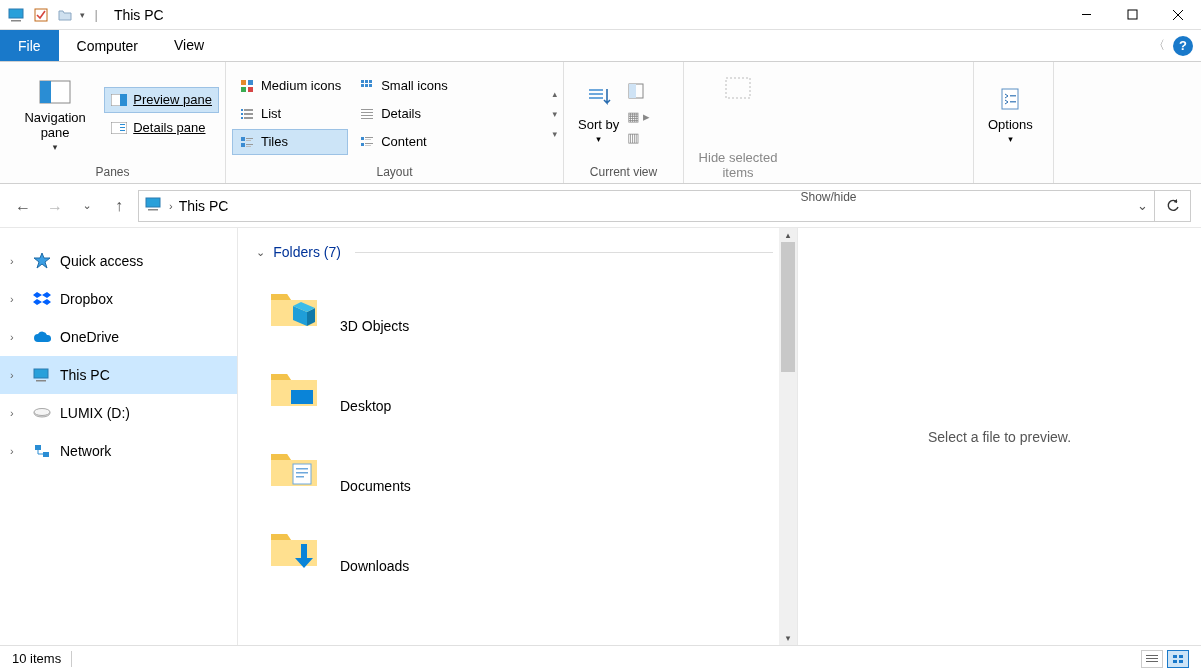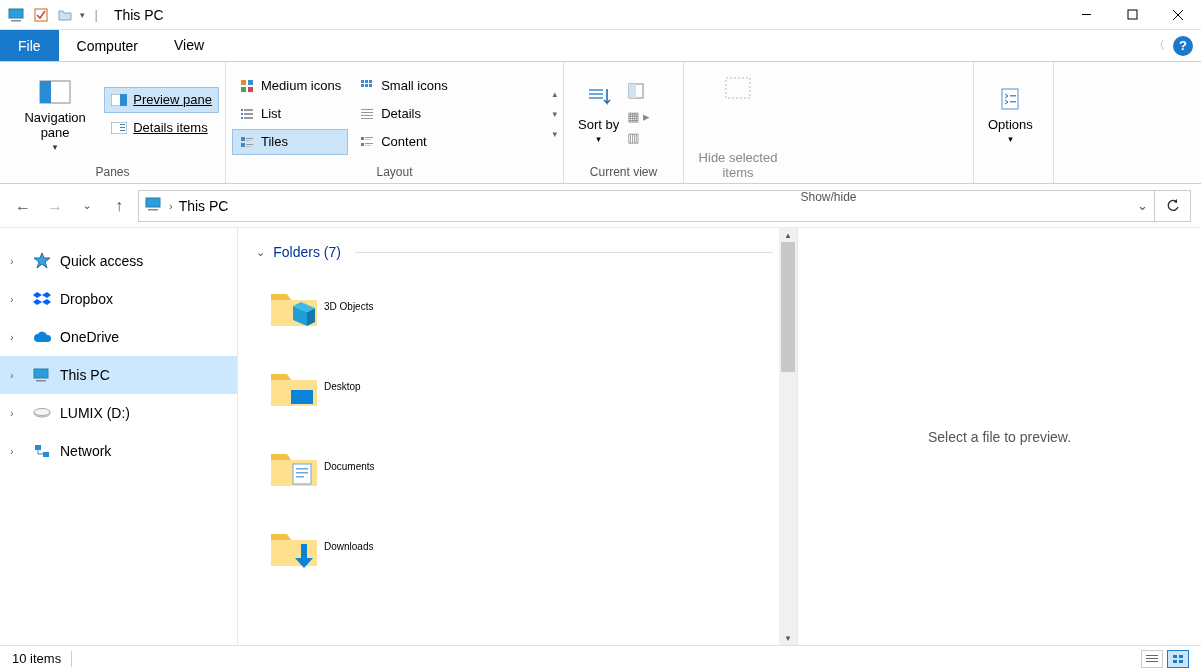--- a/index.html
+++ b/index.html
@@ -42,21 +42,21 @@
 
   .main { flex:1; display:flex; min-height:0;}
   .nav { width:238px; border-right:1px solid #e8e8e8; padding-top:14px; overflow:hidden;}
   .navitem{height:38px;display:flex;align-items:center;gap:8px;padding-left:10px;font-size:14px;cursor:pointer;}
   .navitem.sel{background:#cce8ff;}
   .navitem .exp{width:14px;color:#666;font-size:11px;}
   .navitem .ico{width:20px;height:20px;display:flex;align-items:center;justify-content:center;}
   .content{flex:1; position:relative; display:flex;}
   .listarea{flex:1; padding:10px 6px 0 18px; overflow:hidden;}
   .group-head{display:flex;align-items:center;gap:8px;color:#003399;font-size:14px;padding:6px 0;}
-  .tile{display:flex;align-items:center;gap:2px;padding:12px 10px;height:80px;font-size:10px;}
+  .tile{display:flex;align-items:flex-end;gap:18px;padding:12px 10px;height:80px;font-size:14px;}
   .tile .ficon{width:56px;height:56px;display:flex;align-items:center;justify-content:center;}
   .vscroll{width:18px;background:#f0f0f0;display:flex;flex-direction:column;align-items:center;justify-content:space-between;padding:2px 0;}
   .thumb{width:14px;height:130px;background:#c8c8c8;margin-top:2px;}
   .preview{width:404px;border-left:1px solid #e8e8e8;display:flex;align-items:center;justify-content:center;color:#555;font-size:14px;}
   .status{height:26px;border-top:1px solid #e0e0e0;display:flex;align-items:center;padding:0 12px;font-size:13px;}
   .status .right{margin-left:auto;display:flex;gap:4px;}
   .vmode{width:22px;height:18px;border:1px solid #ccc;display:flex;align-items:center;justify-content:center;font-size:10px;}
   .vmode.active{background:#cce4f7;border-color:#1979ca;}
 </style>
 </head>
@@ -140,21 +140,21 @@
           </div>
         <div class="rbtn">
             <span class="ico">
               <svg width="16" height="12" viewBox="0 0 16 12">
                 <rect x="0" y="0" width="16" height="12" fill="#fff" stroke="#888"></rect>
                 <rect x="9" y="2" width="5" height="1" fill="#2a8dd4"></rect>
                 <rect x="9" y="5" width="5" height="1" fill="#2a8dd4"></rect>
                 <rect x="9" y="8" width="5" height="1" fill="#2a8dd4"></rect>
               </svg>
             </span>
-            <span>Details items</span>
+            <span>Details pane</span>
           </div>
       </div>
     </div>
     <div class="lbl">Panes</div>
   </div>
 
   <div class="rgroup" style="width:338px;justify-content:center;">
     <div class="body" style="align-items:center;gap:4px;">
       <div class="layoutcol">
         <div class="rbtn">

